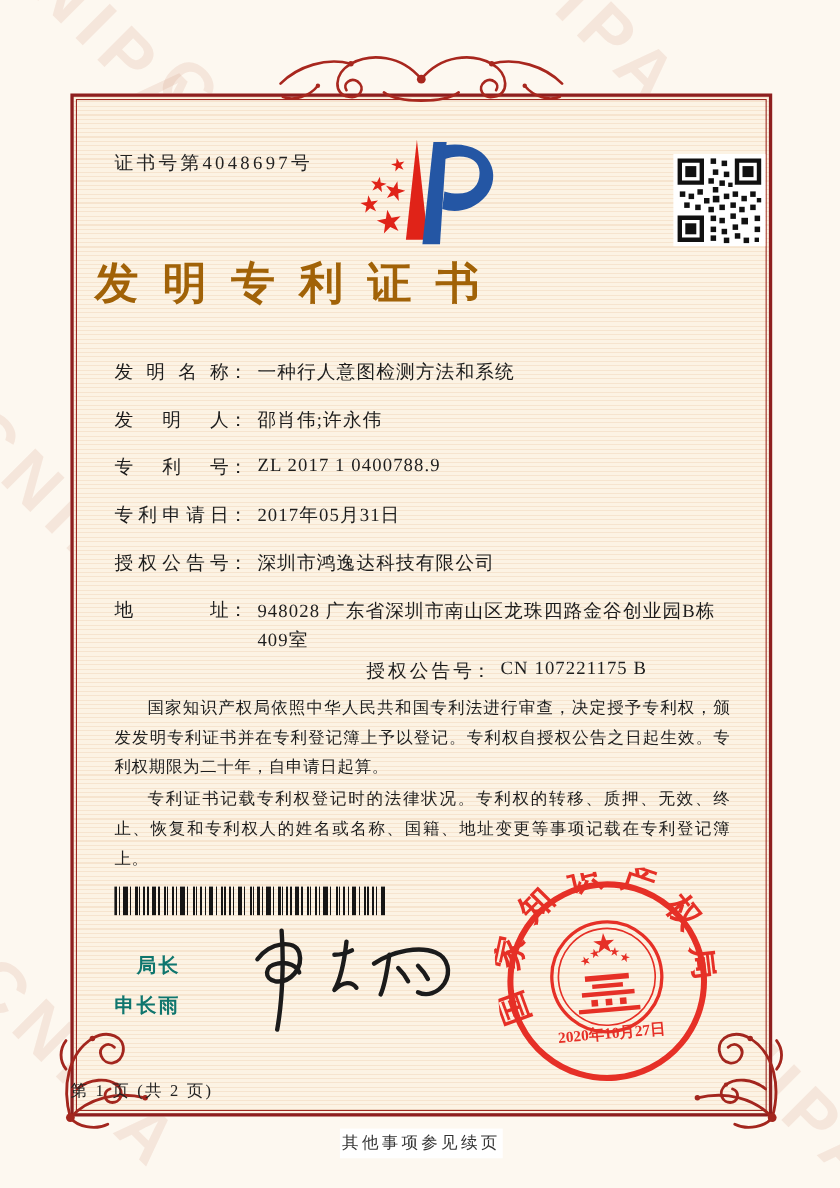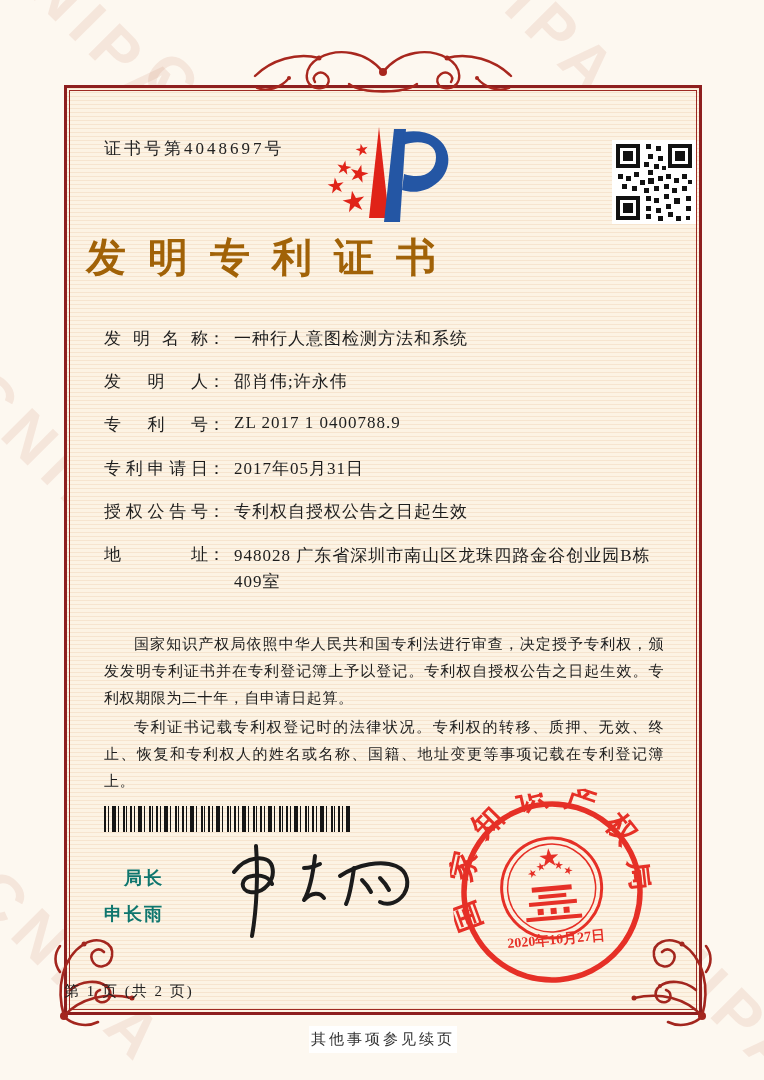--- a/index.html
+++ b/index.html
@@ -214,26 +214,29 @@
   <div class="row" style="top:370px">
     <span class="lbl">发明人</span><span class="colon">：</span><span class="val">邵肖伟;许永伟</span>
   </div>
   <div class="row" style="top:413px">
     <span class="lbl">专利号</span><span class="colon">：</span><span class="val">ZL 2017 1 0400788.9</span>
   </div>
   <div class="row" style="top:457px">
     <span class="lbl">专利申请日</span><span class="colon">：</span><span class="val">2017年05月31日</span>
   </div>
   <div class="row" style="top:500px">
-    <span class="lbl">授权公告号</span><span class="colon">：</span><span class="val">专利权自授权公告之日起生效</span>
+    <span class="lbl">授权公告号</span><span class="colon">：</span><span class="val">深圳市鸿逸达科技有限公司</span>
   </div>
   <div class="row" style="top:543px">
     <span class="lbl">地址</span><span class="colon">：</span><span class="val val-wrap">948028 广东省深圳市南山区龙珠四路金谷创业园B栋409室</span>
   </div>
   <div class="row" style="top:598px;width:560px">
+    <span class="pair2">
+      <span class="lbl">授权公告号</span><span class="colon">：</span><span class="val">CN 107221175 B</span>
+    </span>
   </div>
 
   <div class="body-text">
     <p>国家知识产权局依照中华人民共和国专利法进行审查，决定授予专利权，颁发发明专利证书并在专利登记簿上予以登记。专利权自授权公告之日起生效。专利权期限为二十年，自申请日起算。</p>
     <p>专利证书记载专利权登记时的法律状况。专利权的转移、质押、无效、终止、恢复和专利权人的姓名或名称、国籍、地址变更等事项记载在专利登记簿上。</p>
   </div>
 
   <div class="barcode"></div>
 
   <div class="signer">

